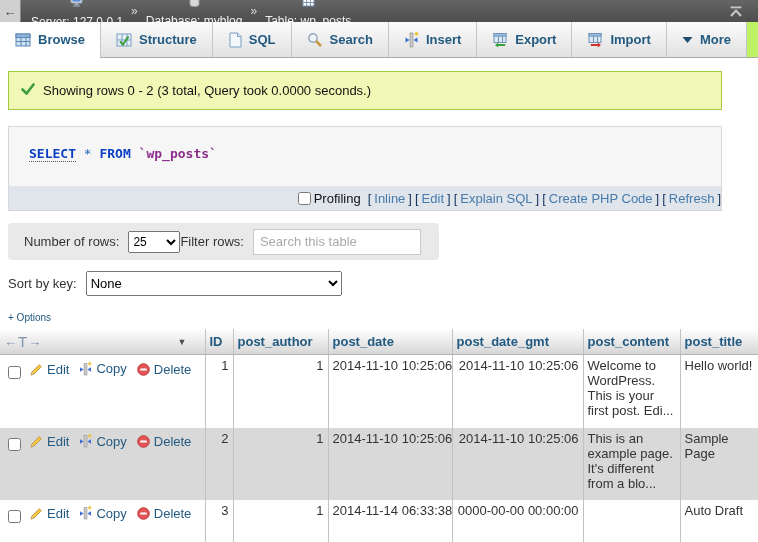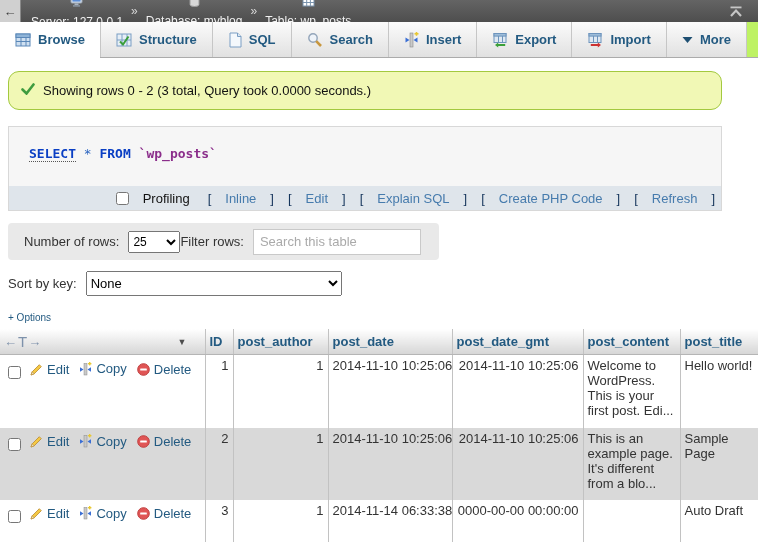--- a/index.html
+++ b/index.html
@@ -22,33 +22,33 @@
   .tab { display:flex; align-items:center; gap:7px; padding:0 15px;
     background:linear-gradient(#fbfbfb,#e1e1e1); border-right:1px solid #c6c6c6;
     font-weight:bold; font-size:13px; color:#235a81; cursor:pointer; position:relative; }
   .tab.active { background:#fff; }
   .tab.active::after { content:""; position:absolute; left:0; right:0; bottom:-1px;
     height:1px; background:#fff; }
   .tab .ticon { display:flex; }
 
   
   .msg { width:714px; margin:13px 0 0 8px; background:#f1f8b5; border:1px solid #a3c93f;
-    border-radius:11px; padding:11px 12px; font-size:13px; color:#111;
+    border-radius:0; padding:11px 12px; font-size:13px; color:#111;
     display:flex; align-items:center; gap:8px; }
 
   
   .querybox { width:714px; margin:16px 0 0 8px; border:1px solid #d8d8d8; }
   .sqlarea { background:#f6f6f6; height:59px; padding:19px 0 0 20px;
     font-family:"DejaVu Sans Mono", monospace; font-size:13px; }
   .kw { color:#0a3fc4; font-weight:bold; }
   .kw.dotted { border-bottom:1px dotted #555; }
   .star { color:#2c65c0; }
   .ident { color:#8b2e8b; font-weight:bold; }
   .tools { background:#dfe5eb; height:24px; display:flex; justify-content:flex-end;
-    align-items:center; gap:14px; padding-right:6px; font-size:13px; color:#15355c; }
+    align-items:center; gap:3px; padding-right:0; font-size:13px; color:#15355c; }
   .tools .lbl { color:#111; margin-right:4px; }
   .tools a { color:#467bad; text-decoration:none; cursor:pointer; }
   .tools .br { color:#15355c; }
 
   
   .rowsbar { margin:12px 0 0 8px; height:37px; background:#e9e9e9; border-radius:4px;
     display:inline-flex; align-items:center; padding:0 18px 0 16px; font-size:13px; color:#333; }
   .rowsbar label { margin-right:9px; }
   select.small { width:52px; height:22px; font-size:12px; }
   .filterlbl { }

